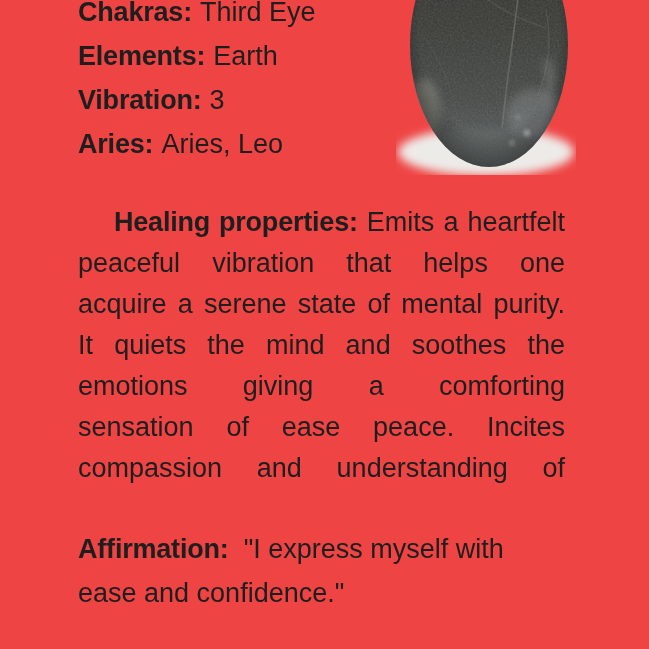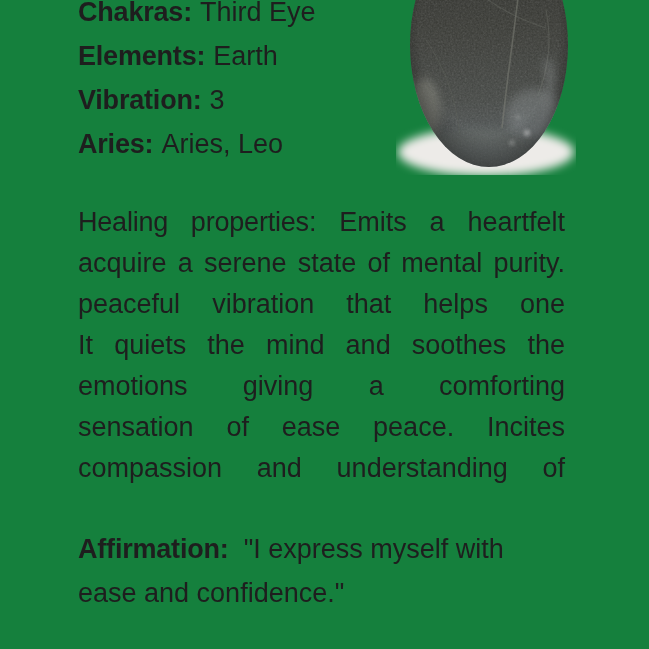--- a/index.html
+++ b/index.html
@@ -1,27 +1,27 @@
 <!DOCTYPE html>
 <html><head>
 <meta charset="utf-8">
 <style>
   html,body { margin:0; padding:0; background:#ffffff; }
   .page {
     position:relative; width:649px; height:649px; overflow:hidden;
-    background:#15803d; color:#1e1e1e;
+    background:#ef4444; color:#1e1e1e;
     font-family:"Liberation Sans", sans-serif;
   }
   .content { position:absolute; left:78px; top:0; width:487px; }
 
   .info { margin-top:-10px; font-size:27px; line-height:44px; }
   .info .row b { font-weight:700; margin-right:0.30em; letter-spacing:-0.2px; }
 
   .healing { margin-top:36px; font-size:27px; line-height:41px; }
-  .healing b { font-weight:400; letter-spacing:-0.2px; }
+  .healing b { font-weight:700; letter-spacing:-0.2px;margin-left:36px; }
   .jline { text-align:justify; text-align-last:justify; white-space:normal; }
 
   .affirmation { margin-top:38px; font-size:27px; line-height:44px; }
   .affirmation b { font-weight:700; margin-right:0.28em; letter-spacing:-0.2px;margin-top:19px; }
 
   .stone-wrap { position:absolute; left:396px; top:0; width:180px; height:175px; }
 </style>
 </head>
 <body>
 
@@ -99,22 +99,22 @@
       </div>
       <div class="row">
         <b>Aries:</b><span>Aries, Leo</span>
       </div>
     </div>
 
     <div class="healing">
       <div class="jline">
         <b>Healing properties:</b><span> Emits a heartfelt</span>
       </div>
+      <div class="jline">peaceful vibration that helps one</div>
       <div class="jline">acquire a serene state of mental purity.</div>
-      <div class="jline">peaceful vibration that helps one</div>
       <div class="jline">It quiets the mind and soothes the</div>
       <div class="jline">emotions giving a comforting</div>
       <div class="jline">sensation of ease peace. Incites</div>
       <div class="jline">compassion and understanding of</div>
     </div>
 
     <div class="affirmation">
       <div>
         <b>Affirmation:</b><span> "I express myself with</span>
       </div>

